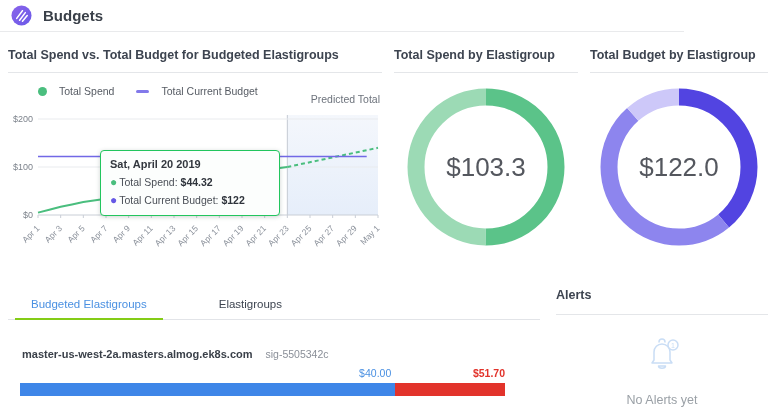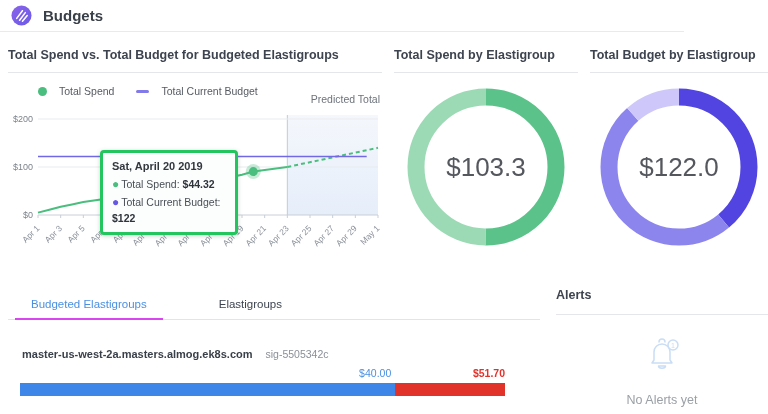--- a/index.html
+++ b/index.html
@@ -25,41 +25,41 @@
   .legend { display:flex; align-items:center; margin:12px 0 0 30px; gap:22px; }
   .legend-item { display:flex; align-items:center; gap:12px; font-size:10.5px; color:#565b63; cursor:pointer; }
   .legend-dot { width:9px; height:9px; border-radius:50%; background:#4abe7e; }
   .legend-dash { width:13px; height:3px; border-radius:2px; background:#8279ea; }
 
   .predicted-label { position:absolute; right:2px; top:53px; font-size:10.5px; color:#6d737c; }
 
   .chart-wrap { position:relative; margin-top:8px; }
 
   
-  .tooltip { position:absolute; left:92px; top:45px; width:138px; z-index:4;
-    background:#fcfefd; border:3px solid #22c55e; border-radius:4px;
+  .tooltip { position:absolute; left:92px; top:45px; width:180px; z-index:4;
+    background:#fcfefd; border:1px solid #22c55e; border-radius:4px;
     box-shadow:0 1px 4px rgba(60,80,70,.25); padding:5px 9px 6px 9px;
     font-size:10.5px; color:#4a4f57; line-height:1.5; }
   .tooltip-date { font-size:11px; font-weight:bold; color:#33383f; }
   .tip-bullet { font-size:12px; margin-right:2px; }
   .tip-bullet.green { color:#4abe7e; }
   .tip-bullet.purple { color:#6558e5; }
   .tip-val { font-weight:bold; color:#2f343c; }
 
   
   .donut-wrap { position:relative; width:160px; margin:14px auto 0 auto; height:160px; }
   .donut-center { position:absolute; left:0; top:0; width:160px; height:160px;
     display:flex; align-items:center; justify-content:center;
     font-size:26px; color:#54575e; }
 
   
   .tabs-row { position:absolute; left:8px; top:292px; width:532px;
     border-bottom:1px solid #e2e4e8; display:flex; }
   .tab { font-size:11.5px; padding:6px 16px 8px 16px; cursor:pointer; color:#3d4450; }
-  .tab.active { color:#4a90e2; border-bottom:2px solid #d946ef; margin-bottom:-1px; margin-left:7px; }
+  .tab.active { color:#4a90e2; border-bottom:2px solid #84cc16; margin-bottom:-1px; margin-left:7px; }
   .tab.inactive { margin-left:40px; }
 
   
   .eg-row { position:absolute; left:22px; top:348px; display:flex; align-items:baseline; gap:13px; }
   .eg-name { font-size:11px; font-weight:bold; color:#3a4049; }
   .eg-sig { font-size:10.5px; color:#8a8f98; }
 
   .bar-labels { position:absolute; left:20px; top:367px; width:485px; height:13px; }
   .bar-label-budget { position:absolute; font-size:10.5px; color:#4a90e2; transform:translateX(-100%); }
   .bar-label-spend { position:absolute; right:0; font-size:10.5px; color:#e2332b;font-weight:bold; }

